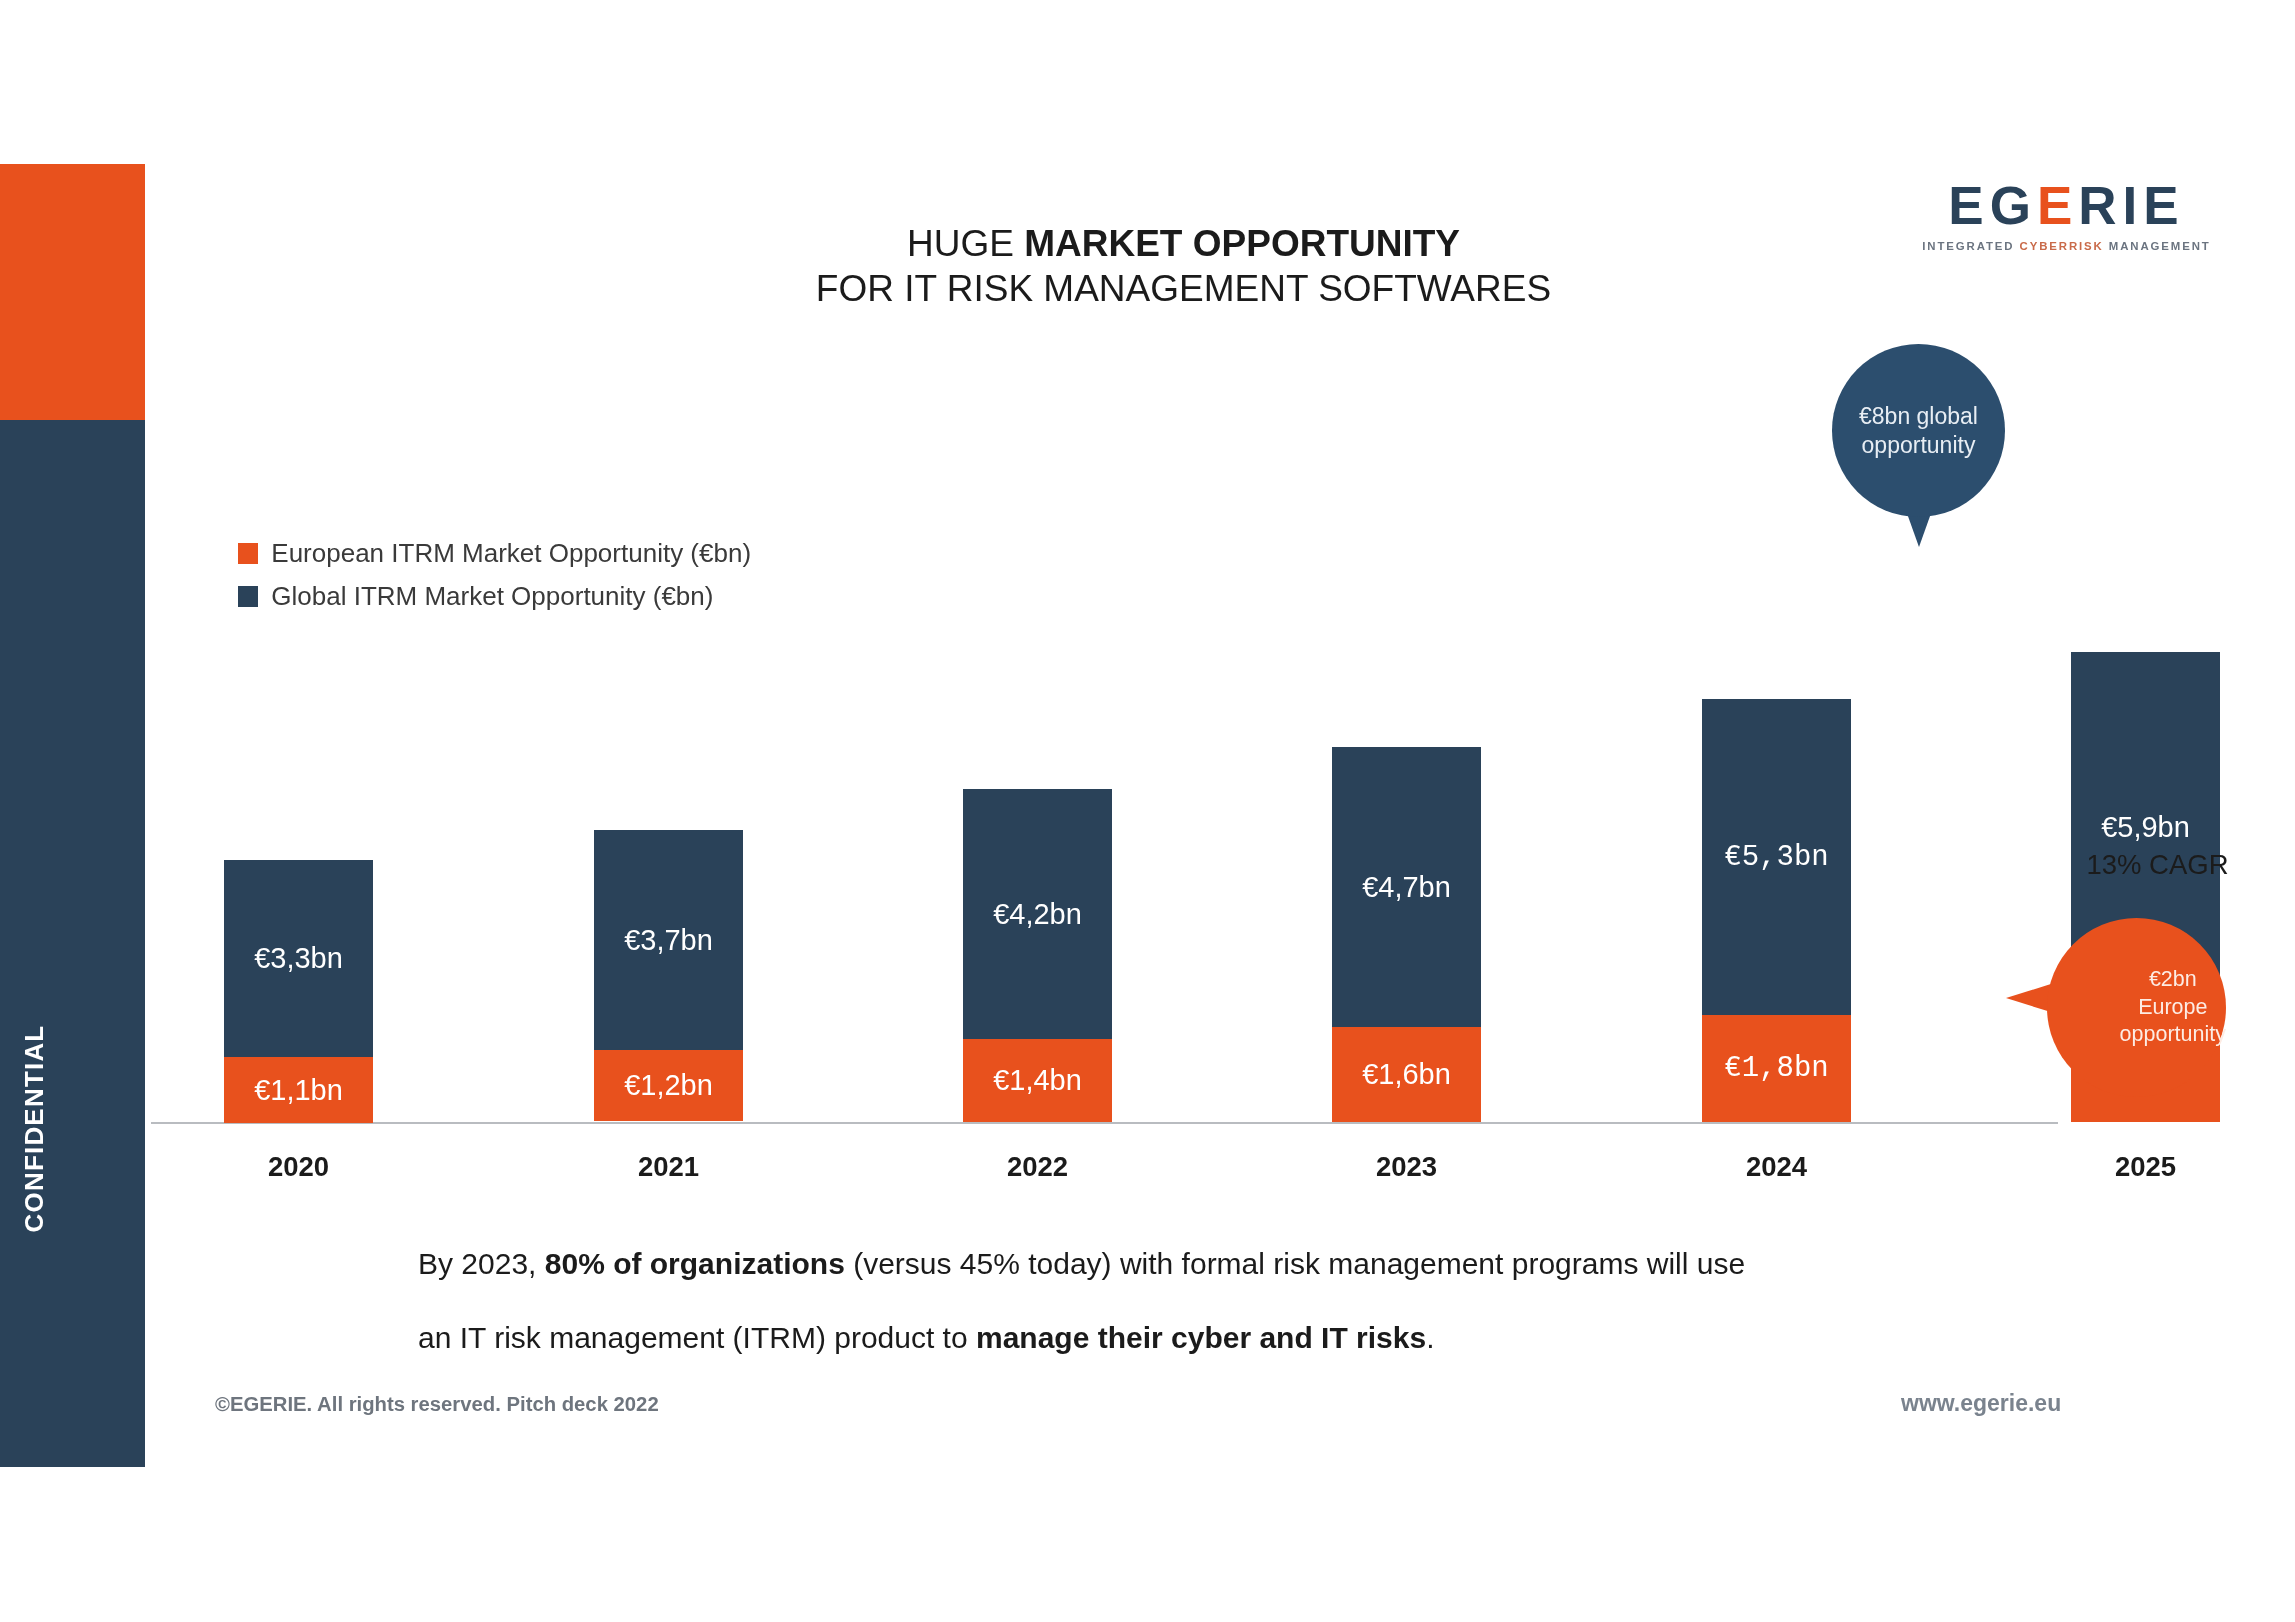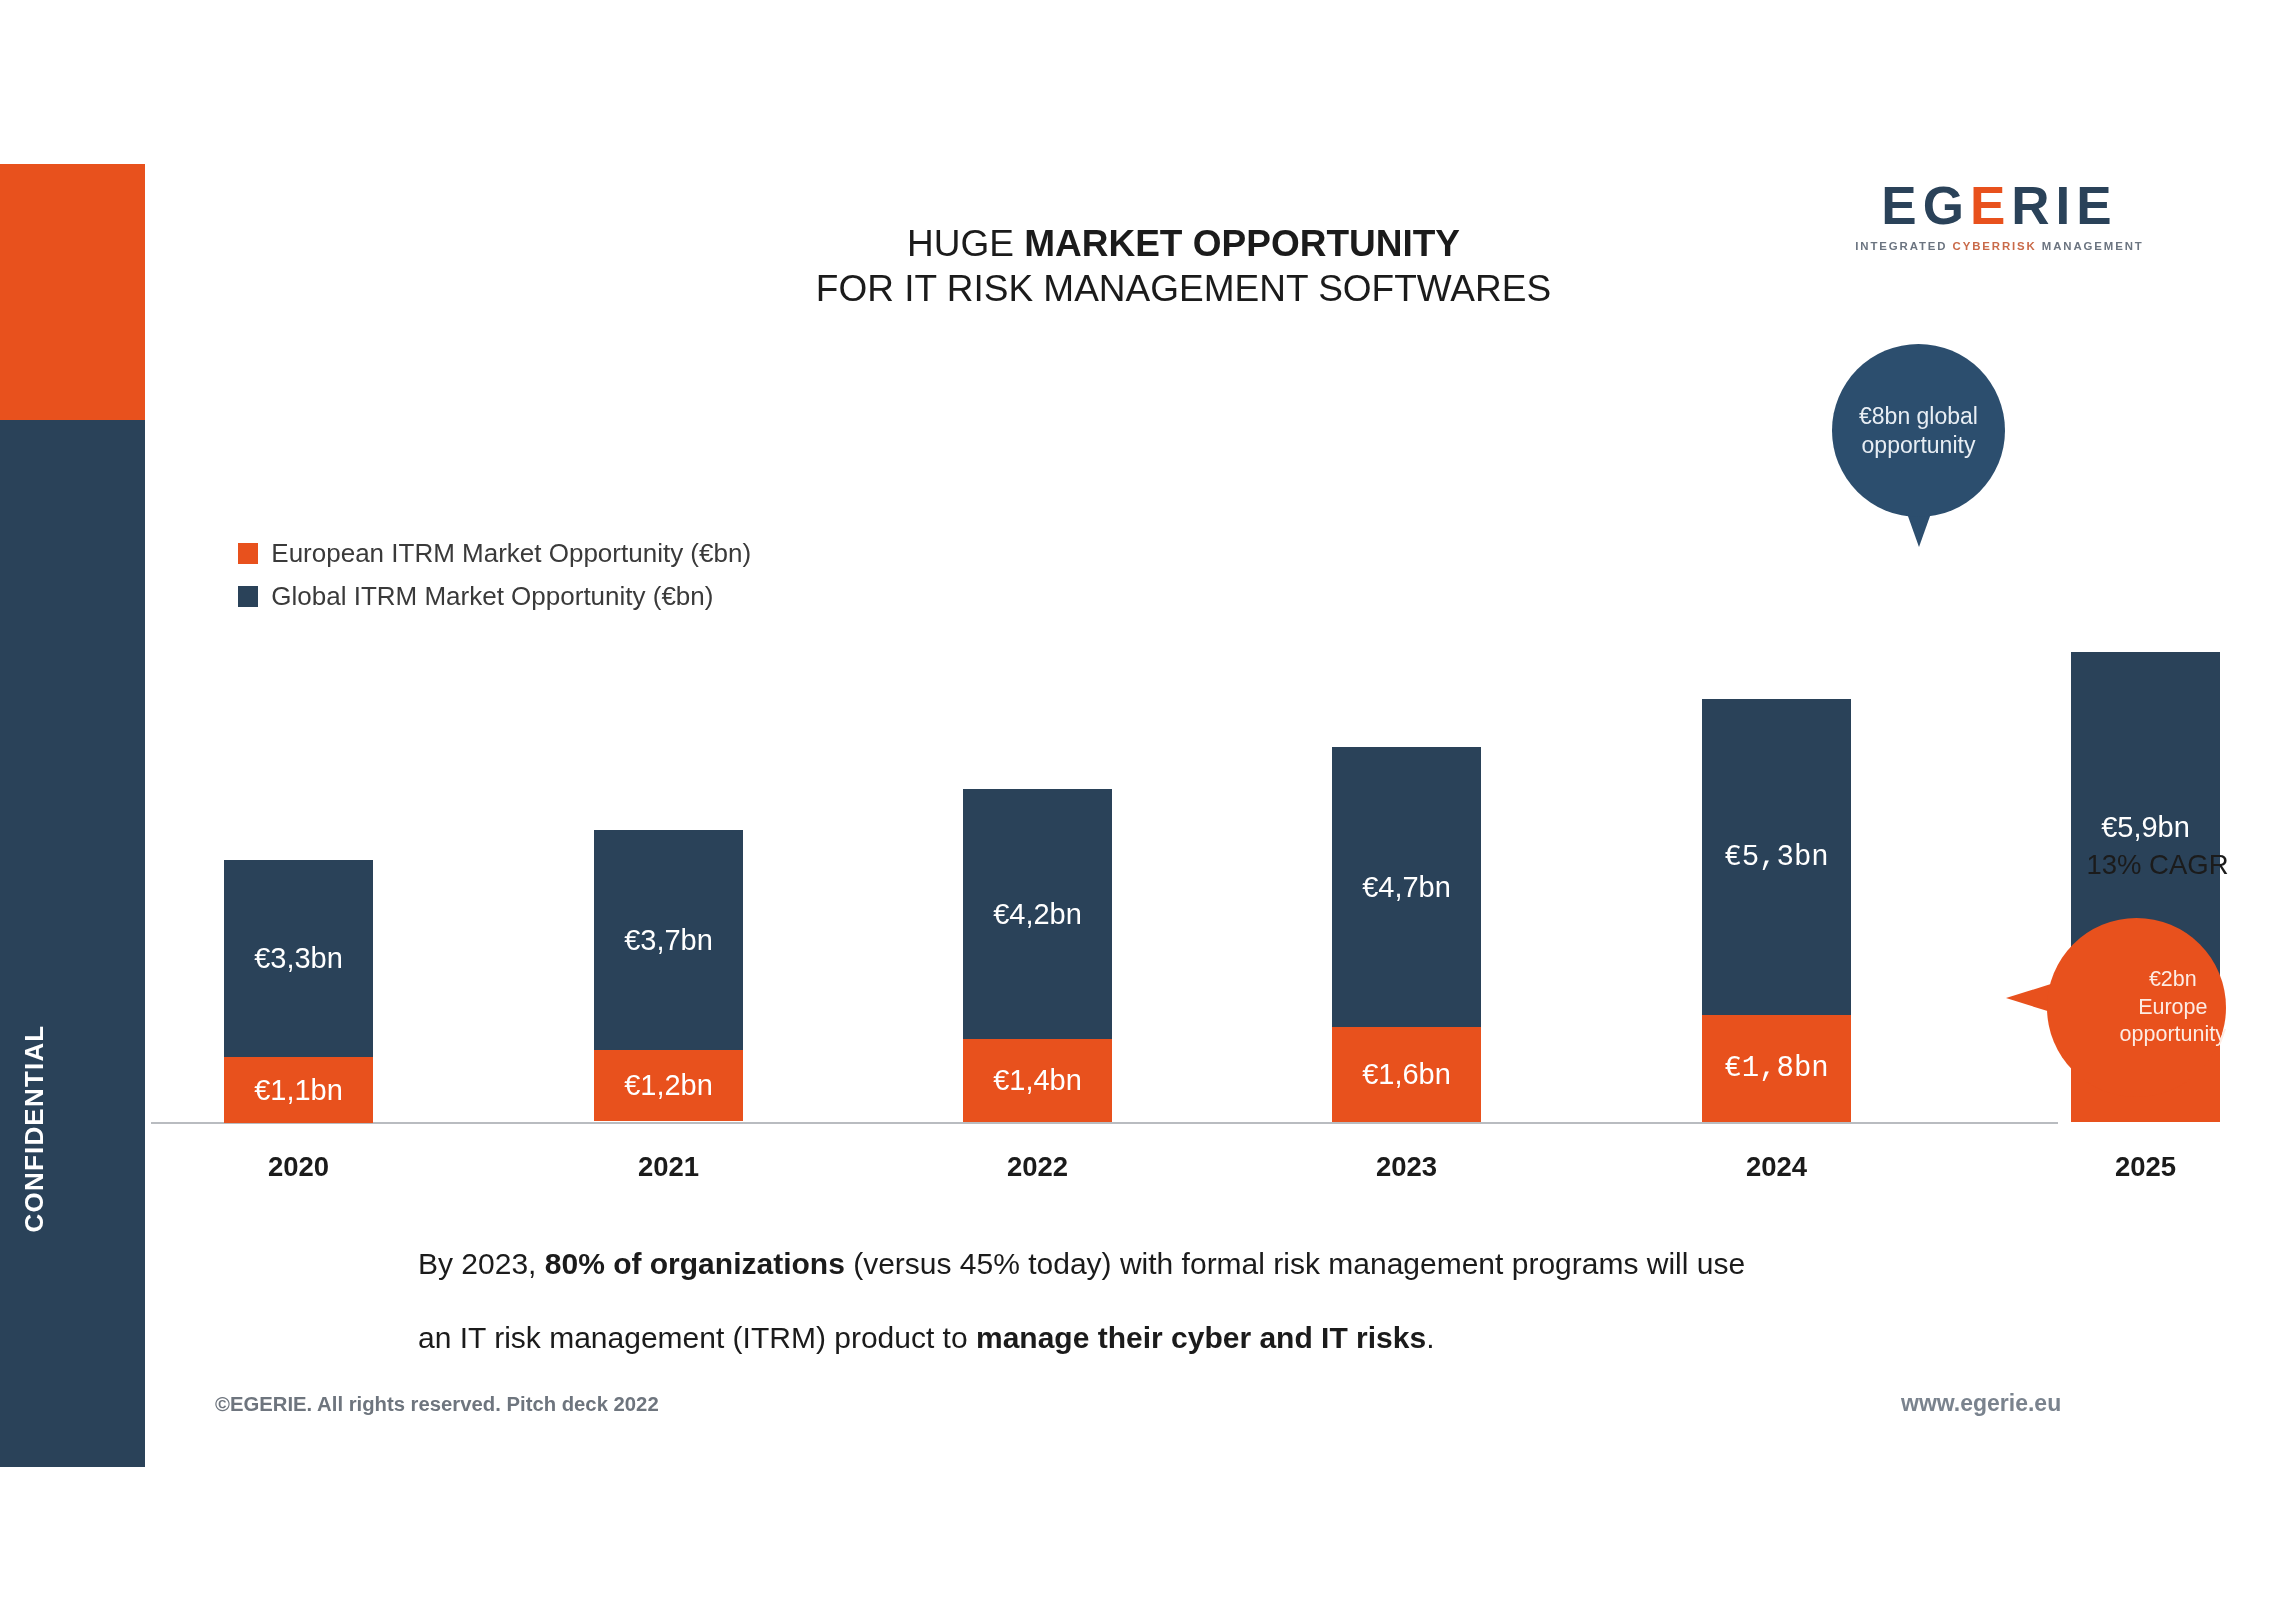--- a/index.html
+++ b/index.html
@@ -14,21 +14,21 @@
       transform:rotate(-90deg);transform-origin:center center;
       color:#ffffff;font-size:26px;font-weight:bold;letter-spacing:1.2px;
       text-align:center;white-space:nowrap;}
 
   
   #title-block{position:absolute;left:765px;top:221px;width:837px;text-align:center;}
   .title-line{font-size:37px;color:#1b1b1b;line-height:1.22;white-space:nowrap;}
   .title-line .b{font-weight:bold;}
 
   
-  #logo{position:absolute;left:1838px;top:179px;width:323px;text-align:center;}
+  #logo{position:absolute;left:1905px;top:179px;width:323px;text-align:center;}
   #logo-word{font-size:53px;font-weight:bold;letter-spacing:6px;color:#2A4259;line-height:1;}
   #logo-word .accent{color:#E8511D;}
   #logo-tag{margin-top:8.4px;font-size:11.4px;letter-spacing:1.9px;color:#6b7480;font-weight:bold;}
   #logo-tag .accent{color:#C96A49;}
 
   
   #legend{position:absolute;left:238px;top:538px;}
   .legend-row{display:flex;align-items:center;margin-bottom:12px;}
   .legend-swatch{width:20.3px;height:20.3px;margin-right:13px;flex:0 0 auto;}
   .legend-label{font-size:26px;color:#3a3a3a;white-space:nowrap;}

